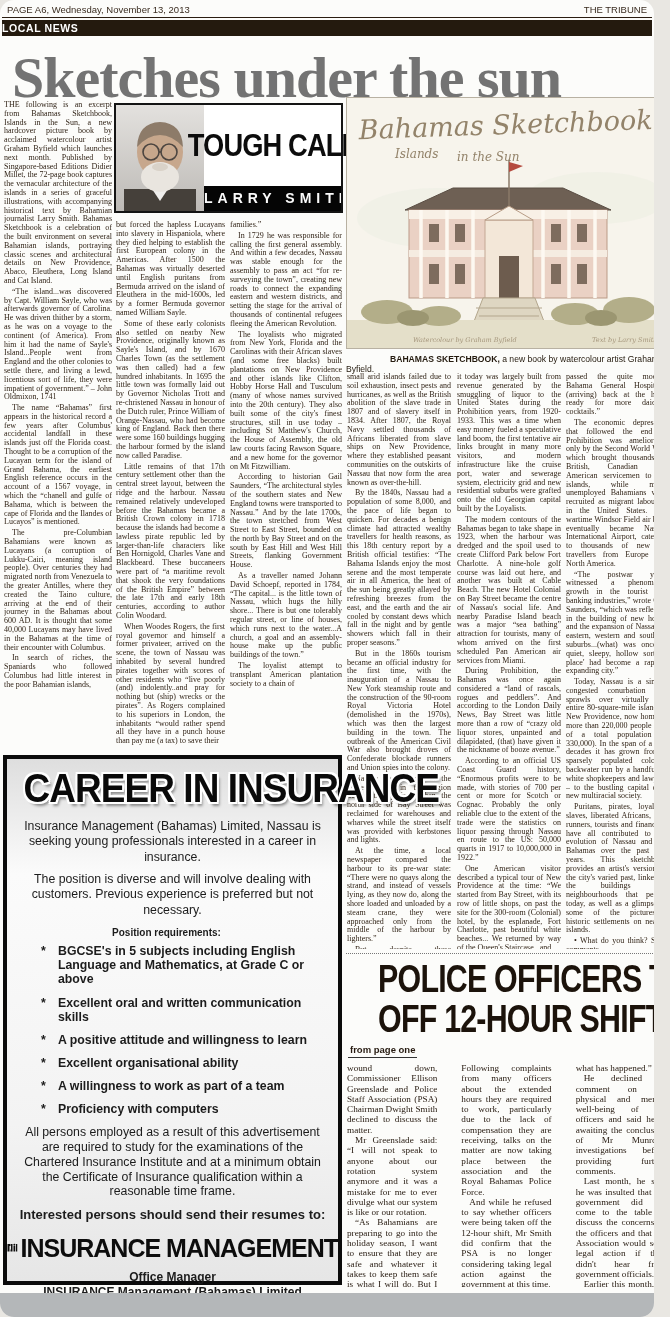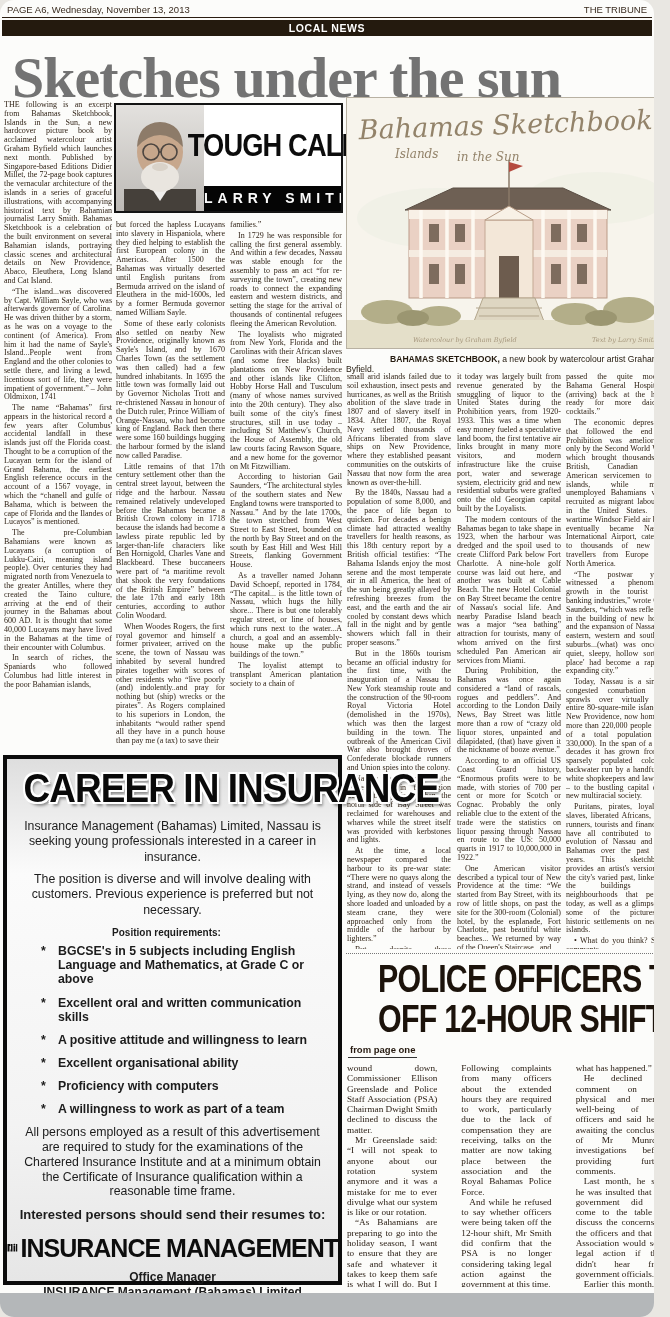--- a/index.html
+++ b/index.html
@@ -2,21 +2,21 @@
 <html><head>
 <meta charset="utf-8">
 <style>
   html,body{margin:0;padding:0;}
   body{width:670px;font-family:"Liberation Serif",serif;color:#261a10;background:#e9e7e2;}
   .sheet{position:relative;width:654px;height:1317px;background:#fcfcfa;overflow:hidden;border-radius:14px;}
   
   .pagehead{display:flex;justify-content:space-between;align-items:flex-end;
     font-family:"Liberation Sans",sans-serif;font-size:9.5px;color:#3a2c20;
     padding:4px 5px 2px 5px;border-bottom:1.5px solid #2a1c10;margin:0 2px;}
-  .sectionbar{background:#241a0e;color:#fff;text-align:center;
+  .sectionbar{background:#241a0e;color:#fff;text-align:left;
     font-family:"Liberation Sans",sans-serif;font-weight:bold;font-size:10.5px;
     height:16px;line-height:16px;letter-spacing:.6px;margin:2px 2px 0 2px;}
   h1.headline{font-size:58px;font-weight:bold;text-align:left;margin:12px;
     letter-spacing:-1px;line-height:1.02;color:#737373;}
   .content{position:absolute;top:97px;left:0;width:670px;height:1220px;}
   
   .ncol{position:absolute;font-size:8px;line-height:8.8px;text-align:justify;
     overflow:hidden;color:#2b1d10;}
   .ncol p{margin:0 0 2px 0;text-indent:8px;}
   .ncol p:first-child{text-indent:0;}
@@ -224,22 +224,22 @@
     <div class="ad">
       <div class="ad-title">CAREER IN INSURANCE</div>
       <p class="ad-p">Insurance Management (Bahamas) Limited, Nassau is seeking young professionals interested in a career in insurance.</p>
       <p class="ad-p">The position is diverse and will involve dealing with customers. Previous experience is preferred but not necessary.</p>
       <div class="ad-req-h">Position requirements:</div>
       <ul class="ad-reqs">
           <li>BGCSE's in 5 subjects including English Language and Mathematics, at Grade C or above</li>
           <li>Excellent oral and written communication skills</li>
           <li>A positive attitude and willingness to learn</li>
           <li>Excellent organisational ability</li>
+          <li>A willingness to work as part of a team</li>
           <li>Proficiency with computers</li>
-          <li>A willingness to work as part of a team</li>
         </ul>
       <p class="ad-note">All persons employed as a result of this advertisement are required to study for the examinations of the Chartered Insurance Institute and at a minimum obtain the Certificate of Insurance qualification within a reasonable time frame.</p>
       <div class="ad-cta">Interested persons should send their resumes to:</div>
       <div class="ad-logo">
         <svg width="42" height="36" viewBox="0 0 42 36">
           <path d="M2 2 v30 h8 v-22 h4 v22 h8 v-30 h-6 v22 h-2 v-22 Z" fill="#0d0d0d"></path>
           <path d="M26 10 v22 h7 v-22 Z" fill="#0d0d0d"></path>
           <circle cx="29.5" cy="5" r="4" fill="#0d0d0d"></circle>
           <path d="M36 2 v30 h5 v-30 Z" fill="#0d0d0d"></path>
         </svg>

